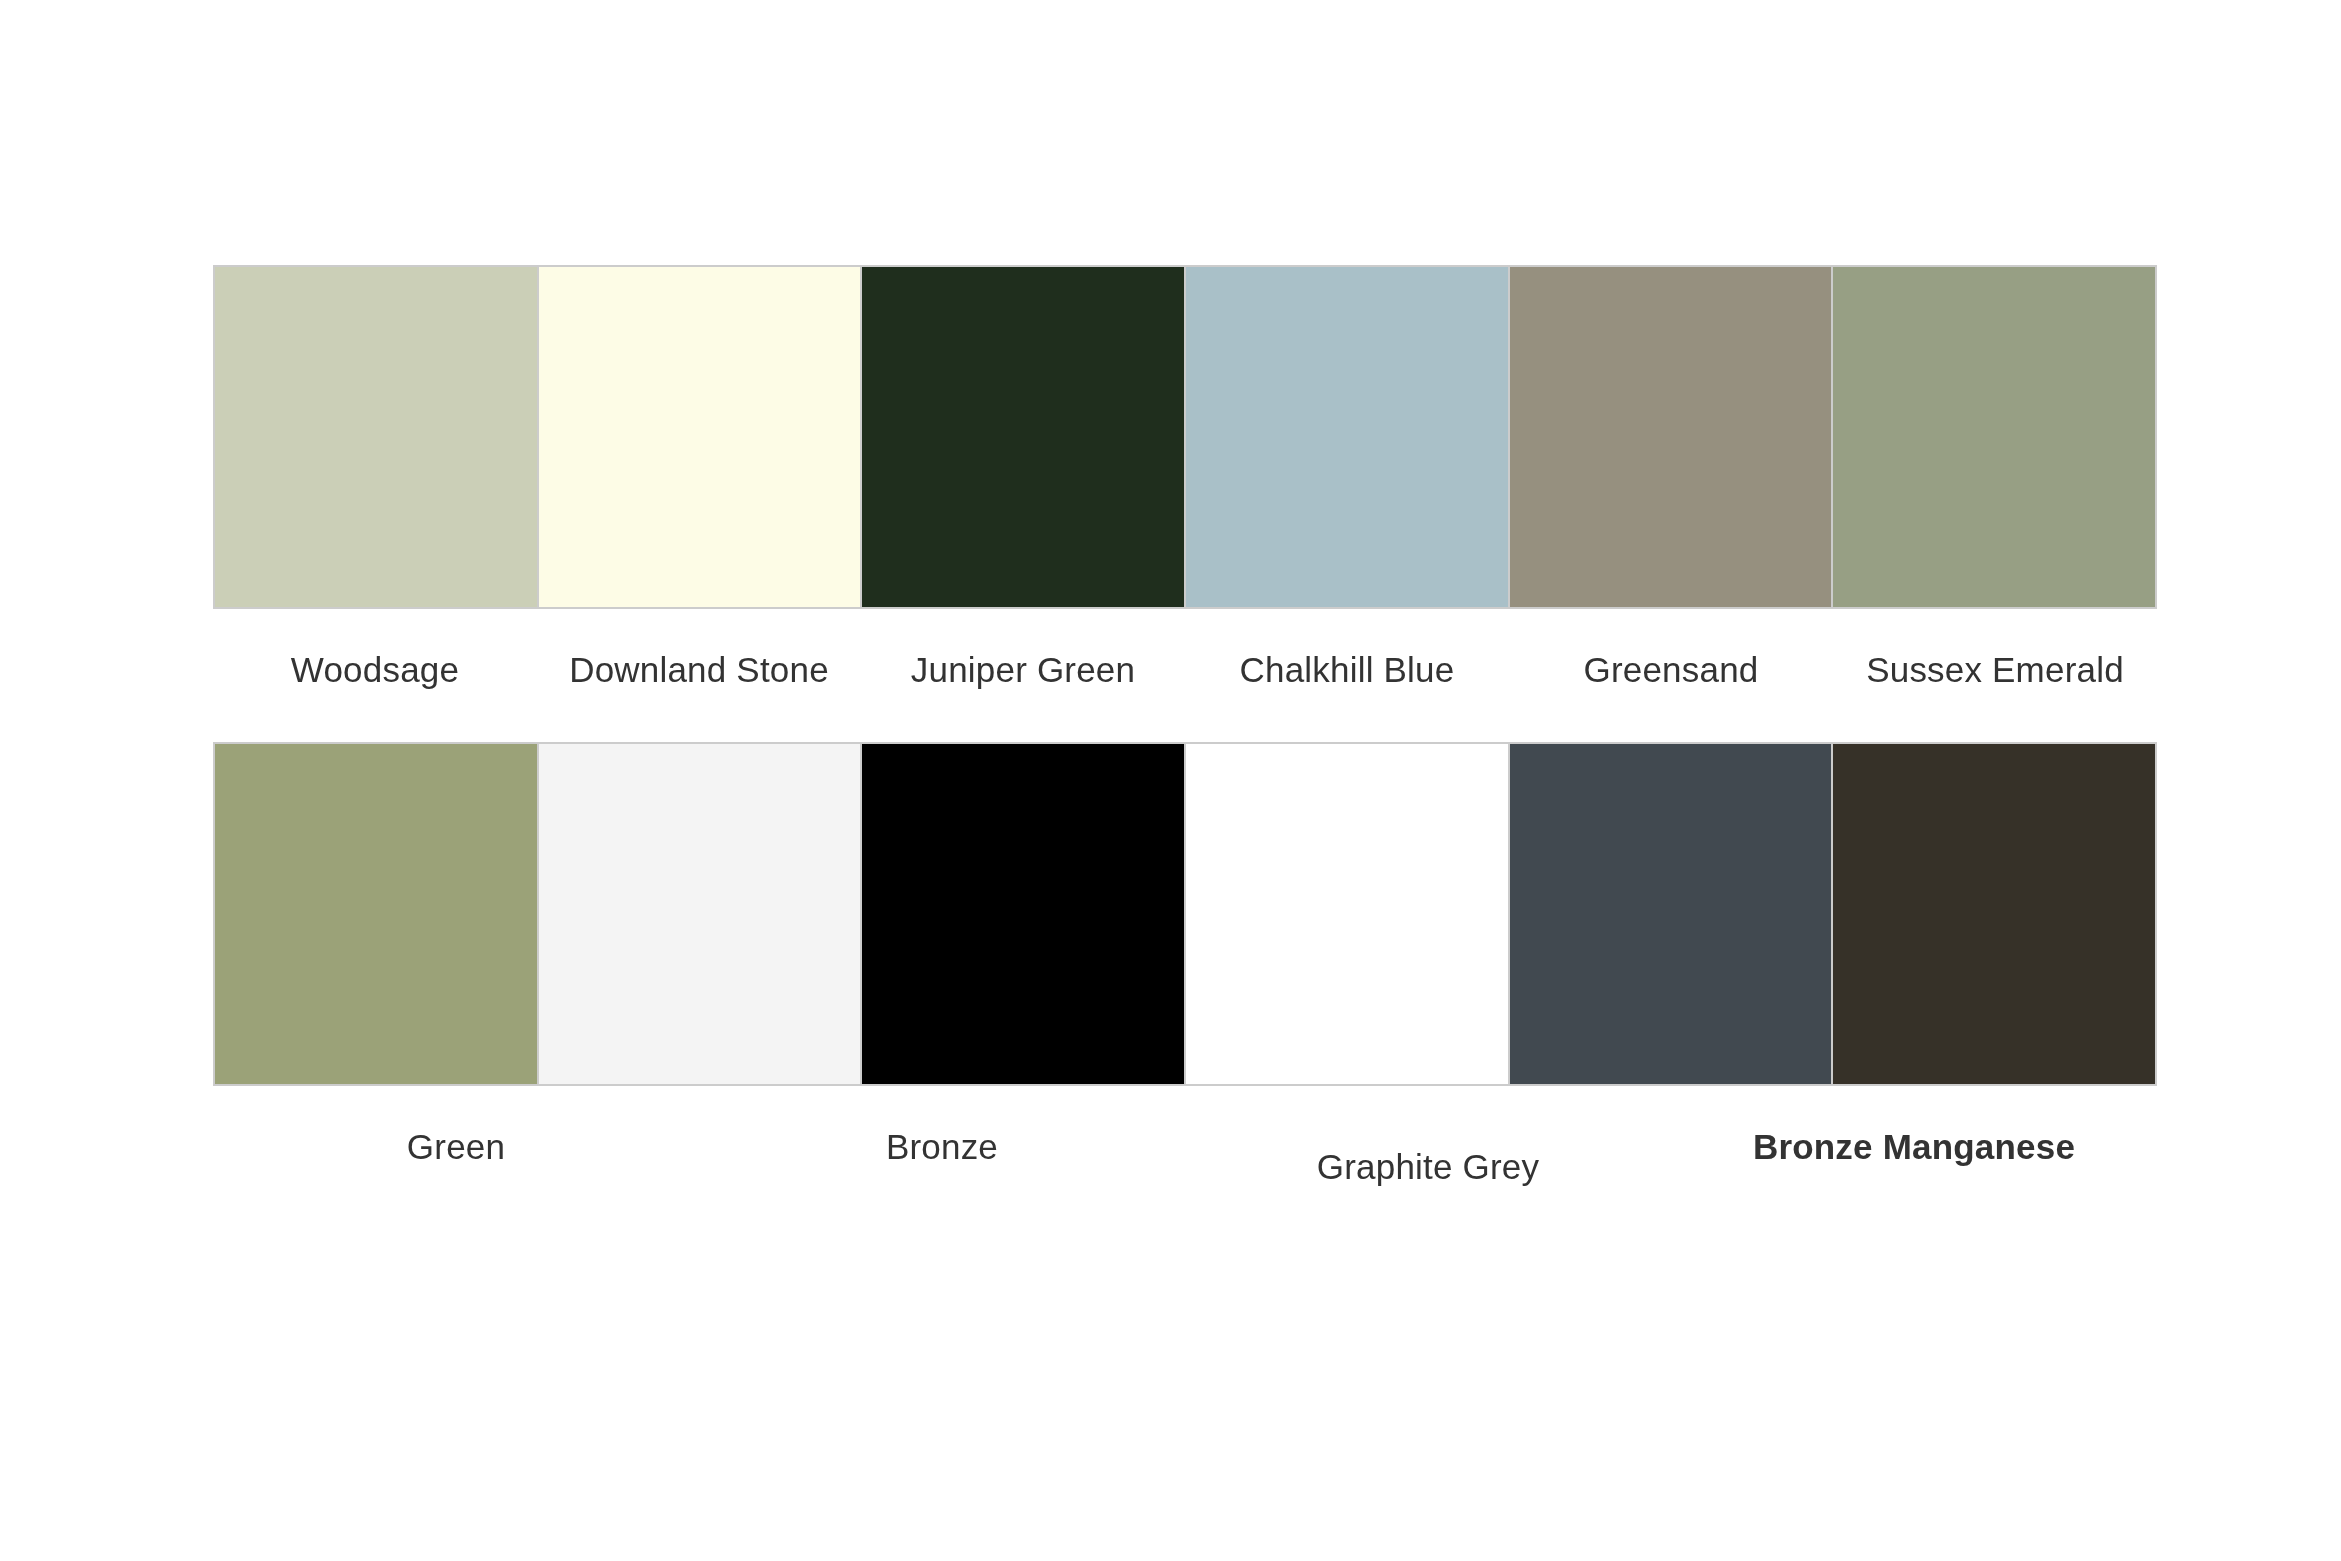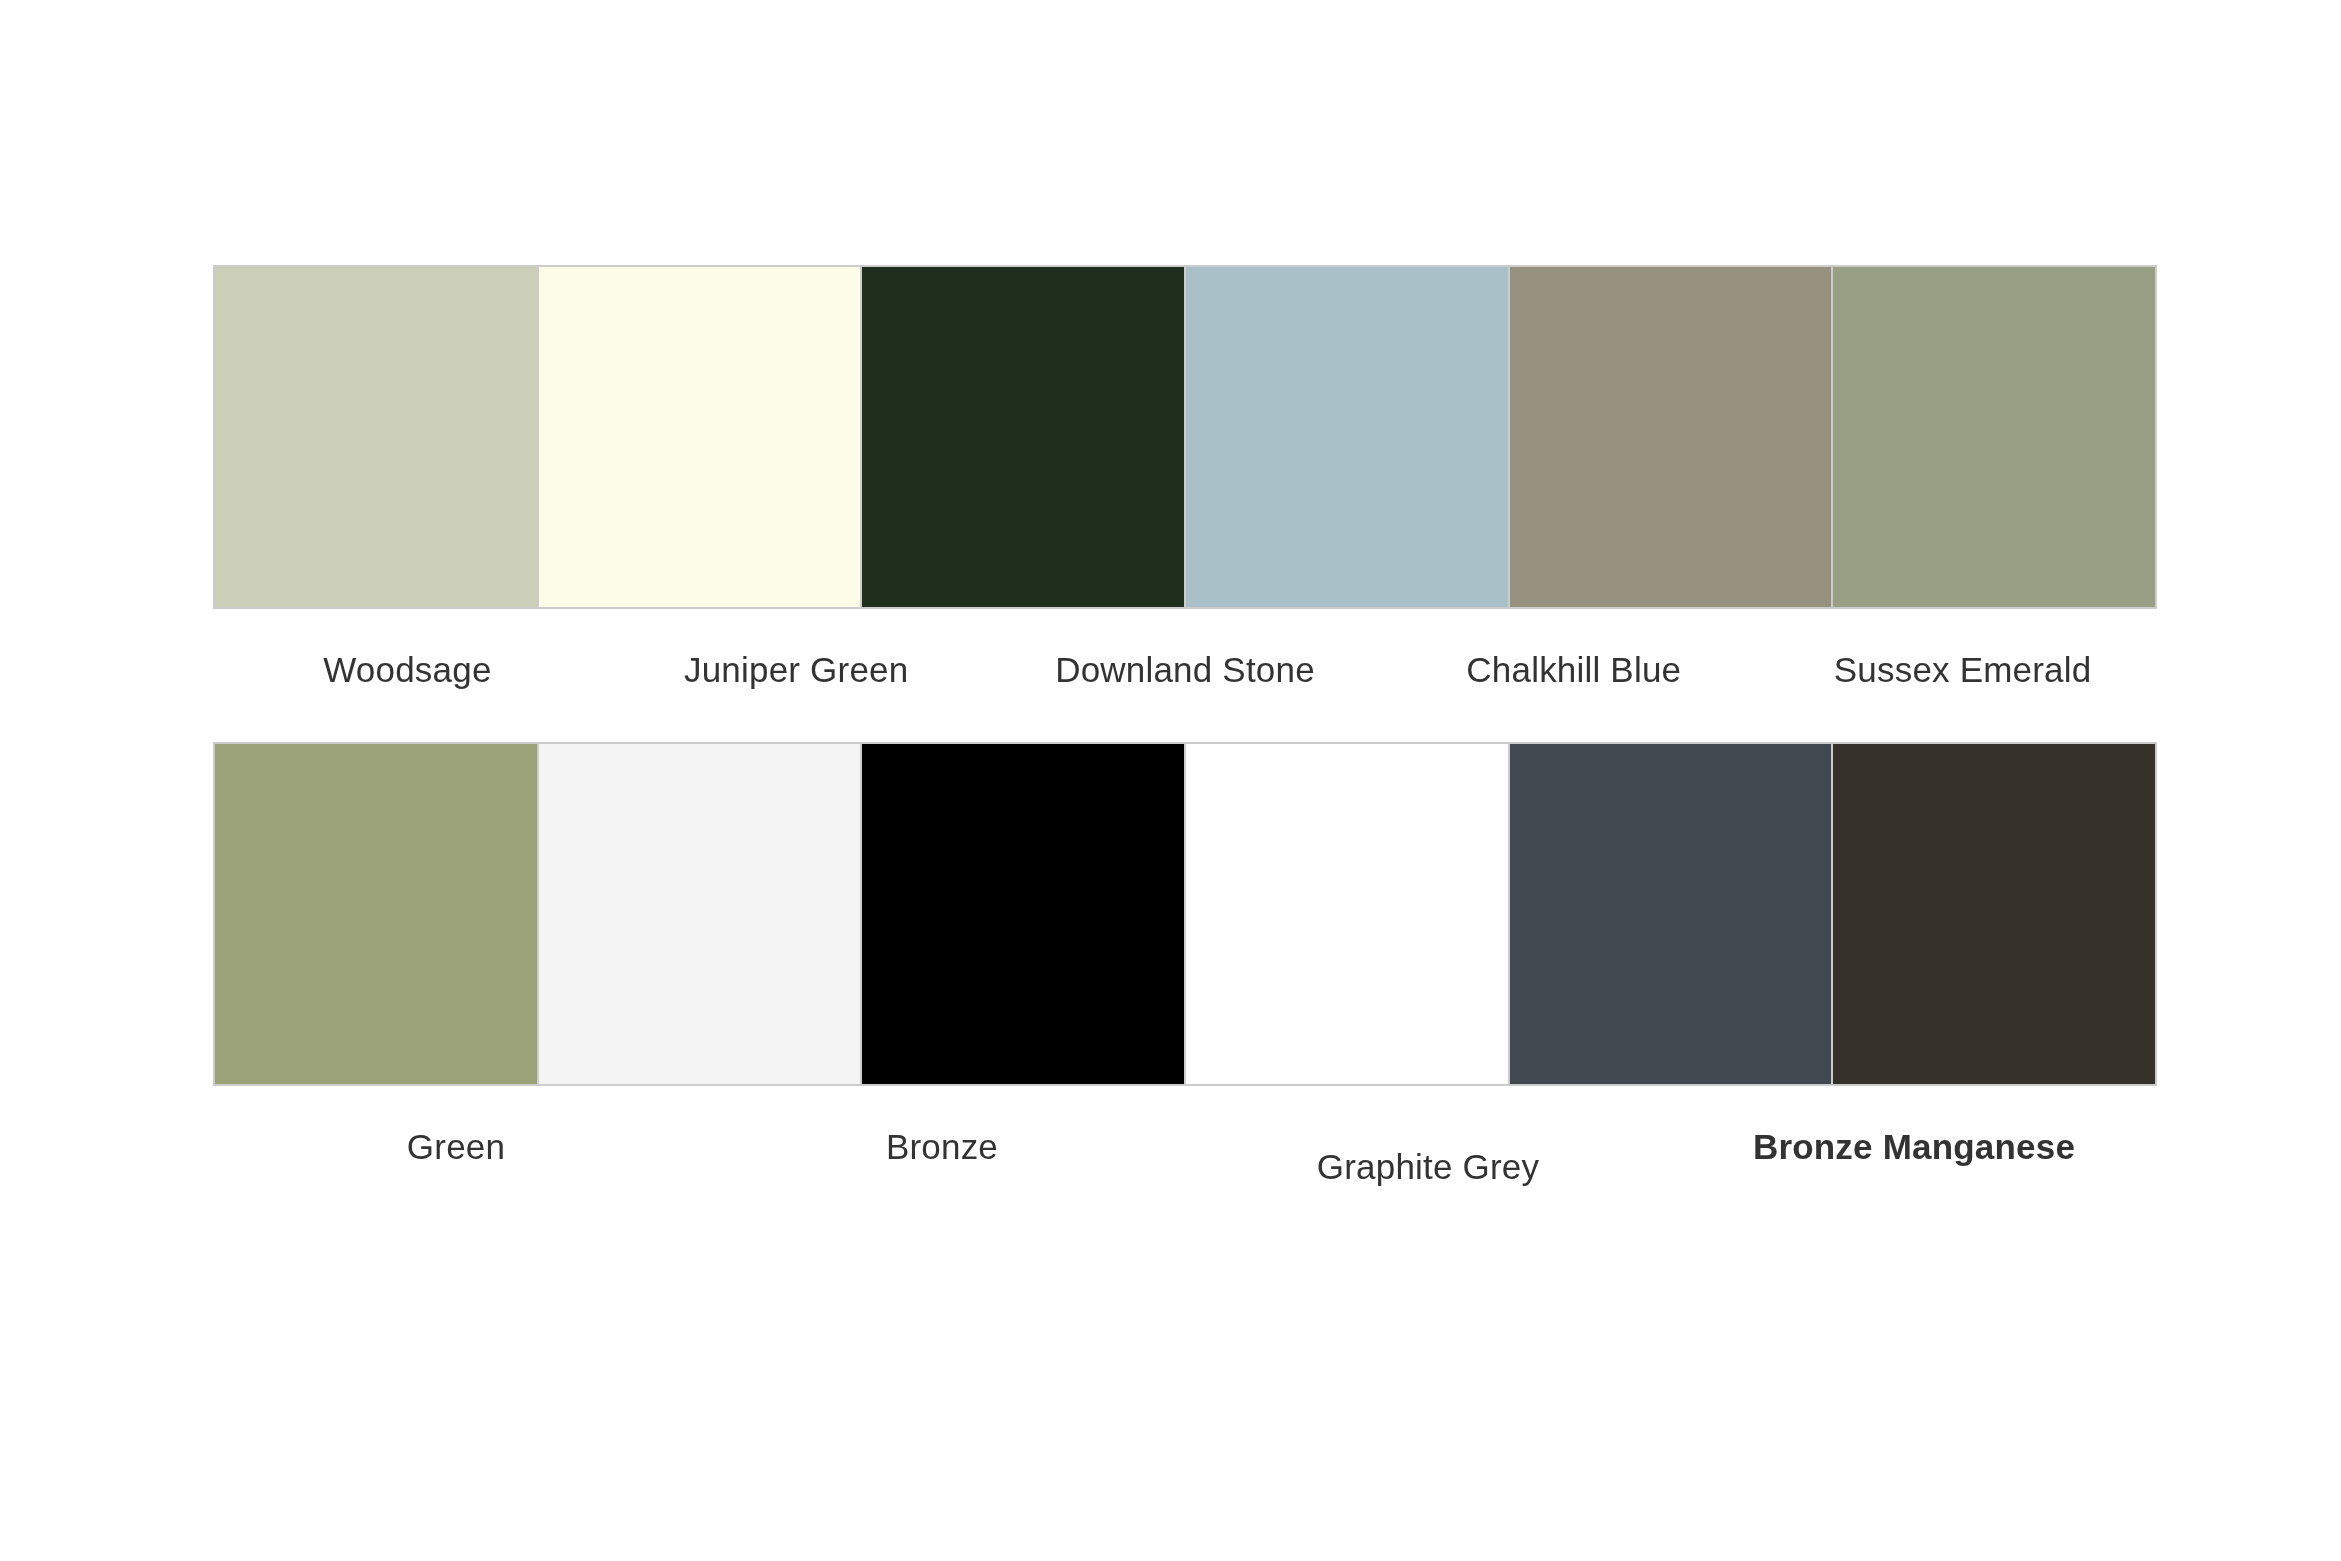--- a/index.html
+++ b/index.html
@@ -120,27 +120,30 @@
         </div>
         <div class="swatch-cell" style="border-right-color: rgb(204, 204, 204);">
           <div class="swatch-chip" style="background-color: rgb(151, 159, 132);"></div>
         </div>
       </div>
       <div class="label-row">
         <div class="label-cell">
           <span class="swatch-label" style="color: rgb(51, 51, 51);">Woodsage</span>
         </div>
         <div class="label-cell">
+          <span class="swatch-label" style="color: rgb(51, 51, 51);">Downland Stone</span>
+        </div>
+        <div class="label-cell">
           <span class="swatch-label" style="color: rgb(51, 51, 51);">Juniper Green</span>
         </div>
         <div class="label-cell">
-          <span class="swatch-label" style="color: rgb(51, 51, 51);">Downland Stone</span>
+          <span class="swatch-label" style="color: rgb(51, 51, 51);">Chalkhill Blue</span>
         </div>
         <div class="label-cell">
-          <span class="swatch-label" style="color: rgb(51, 51, 51);">Chalkhill Blue</span>
+          <span class="swatch-label" style="color: rgb(51, 51, 51);">Greensand</span>
         </div>
         <div class="label-cell">
           <span class="swatch-label" style="color: rgb(51, 51, 51);">Sussex Emerald</span>
         </div>
       </div>
     </div>
 
     <div class="swatch-row">
       <div class="swatch-strip" style="border-color: rgb(204, 204, 204); background-color: rgb(204, 204, 204);">
         <div class="swatch-cell" style="border-right-color: rgb(204, 204, 204);">

